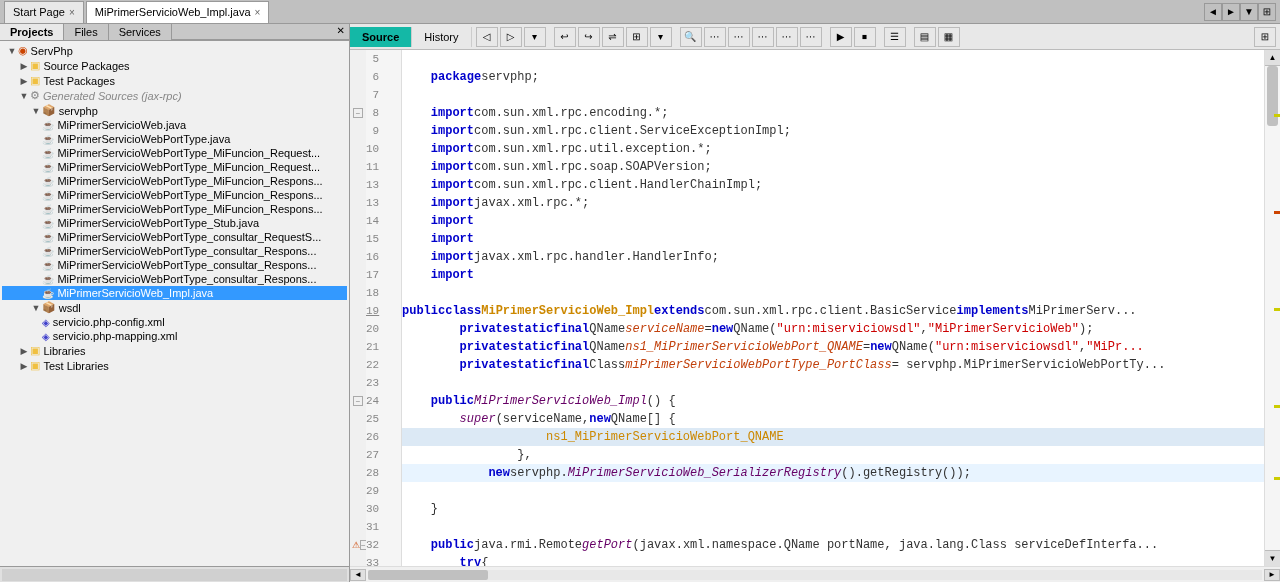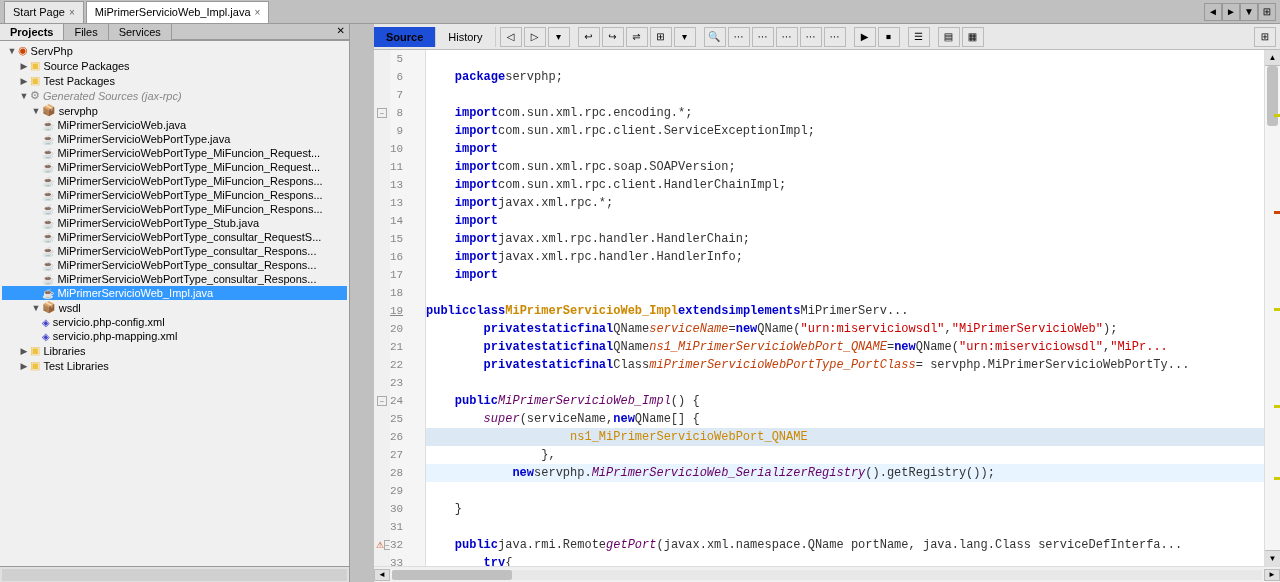--- a/index.html
+++ b/index.html
@@ -9,21 +9,21 @@
 
     
     .top-tabs { display: flex; align-items: center; background: #c0c0c0; border-bottom: 1px solid #999; height: 24px; padding: 0 4px; }
     .top-tab { display: flex; align-items: center; height: 22px; padding: 0 8px; font-size: 11px; background: #e8e8e8; border: 1px solid #999; border-bottom: none; margin-right: 2px; cursor: pointer; gap: 4px; }
     .top-tab.active { background: #fff; }
     .top-tab-close { font-size: 10px; color: #666; cursor: pointer; }
     .tab-spacer { flex: 1; }
     .tab-nav-btn { width: 18px; height: 18px; background: #c0c0c0; border: 1px solid #999; font-size: 10px; cursor: pointer; display: flex; align-items: center; justify-content: center; }
 
     
-    .content-area { display: flex; flex: 1; overflow: hidden; gap: 24px; }
+    .content-area { display: flex; flex: 1; overflow: hidden; }
 
     
     .left-panel { width: 350px; display: flex; flex-direction: column; background: #f0f0f0; border-right: 1px solid #999; }
     .left-panel-tabs { display: flex; background: #c8c8c8; border-bottom: 1px solid #999; }
     .left-tab { padding: 2px 10px; font-size: 11px; cursor: pointer; border-right: 1px solid #999; }
     .left-tab.active { background: #e8e8e8; font-weight: bold; }
     .tree-area { flex: 1; overflow: auto; padding: 2px; }
     .tree-item { display: flex; align-items: center; padding: 1px 0; cursor: pointer; white-space: nowrap; font-size: 11px; }
     .tree-item.selected { background: #3399ff; color: white; }
     .tree-item .indent { display: inline-block; }
@@ -33,21 +33,21 @@
     
     .left-bottom { height: 16px; background: #e0e0e0; border-top: 1px solid #999; display: flex; align-items: center; }
     .hscroll { flex: 1; height: 12px; background: #d0d0d0; margin: 2px; }
 
     
     .right-panel { flex: 1; display: flex; flex-direction: column; background: #fff; }
 
     
     .editor-tabs-bar { display: flex; align-items: center; background: #e8e8e8; border-bottom: 1px solid #bbb; height: 26px; }
     .editor-tab { padding: 4px 12px; font-size: 11px; cursor: pointer; border-right: 1px solid #ccc; }
-    .editor-tab.active { background: #1d4ed8; font-weight: bold; }
+    .editor-tab.active { background: #14b8a6; font-weight: bold; }
     .editor-toolbar { display: flex; align-items: center; gap: 2px; padding: 0 4px; flex: 1; }
     .toolbar-btn { width: 22px; height: 20px; background: #e8e8e8; border: 1px solid #bbb; cursor: pointer; display: flex; align-items: center; justify-content: center; font-size: 10px; }
     .toolbar-separator { width: 4px; }
     .toolbar-end { margin-left: auto; }
     .code-line { height: 18px; display: flex; align-items: center; white-space: nowrap; line-height: 18px; font-size: 12px; }
     .code-line.highlighted { background: #cce8ff; }
     .code-line.highlighted2 { background: #e8f4ff; }
 
     
     .kw { color: #0000cc; font-weight: bold; }
@@ -362,20 +362,21 @@
               <span class="normal"> com.sun.xml.rpc.encoding.*;</span>
             </div>
           <div class="code-line">
               <span class="normal">&nbsp;&nbsp;&nbsp;&nbsp;</span>
               <span class="kw">import</span>
               <span class="normal"> com.sun.xml.rpc.client.ServiceExceptionImpl;</span>
             </div>
           <div class="code-line">
               <span class="normal">&nbsp;&nbsp;&nbsp;&nbsp;</span>
               <span class="kw">import</span>
+              <span class="normal"> com.sun.xml.rpc.util.exception.*;</span>
             </div>
           <div class="code-line">
               <span class="normal">&nbsp;&nbsp;&nbsp;&nbsp;</span>
               <span class="kw">import</span>
               <span class="normal"> com.sun.xml.rpc.soap.SOAPVersion;</span>
             </div>
           <div class="code-line">
               <span class="normal">&nbsp;&nbsp;&nbsp;&nbsp;</span>
               <span class="kw">import</span>
               <span class="normal"> com.sun.xml.rpc.client.HandlerChainImpl;</span>
@@ -385,40 +386,40 @@
               <span class="kw">import</span>
               <span class="normal"> javax.xml.rpc.*;</span>
             </div>
           <div class="code-line">
               <span class="normal">&nbsp;&nbsp;&nbsp;&nbsp;</span>
               <span class="kw">import</span>
             </div>
           <div class="code-line">
               <span class="normal">&nbsp;&nbsp;&nbsp;&nbsp;</span>
               <span class="kw">import</span>
-              <span class="normal"> javax.xml.rpc.handler.HandlerChain;</span>
             </div>
           <div class="code-line">
               <span class="normal">&nbsp;&nbsp;&nbsp;&nbsp;</span>
               <span class="kw">import</span>
               <span class="normal"> javax.xml.rpc.handler.HandlerInfo;</span>
             </div>
           <div class="code-line">
               <span class="normal">&nbsp;&nbsp;&nbsp;&nbsp;</span>
               <span class="kw">import</span>
             </div>
           <div class="code-line">&nbsp;</div>
           <div class="code-line">
               <span class="kw">public</span>
               <span class="normal"> </span>
               <span class="kw">class</span>
               <span class="normal"> </span>
               <span class="kw2">MiPrimerServicioWeb_Impl</span>
               <span class="normal"> </span>
               <span class="kw">extends</span>
+              <span class="normal"> com.sun.xml.rpc.client.BasicService </span>
               <span class="kw">implements</span>
               <span class="normal"> MiPrimerServ...</span>
             </div>
           <div class="code-line">
               <span class="normal">&nbsp;&nbsp;&nbsp;&nbsp;&nbsp;&nbsp;&nbsp;&nbsp;</span>
               <span class="kw">private</span>
               <span class="normal"> </span>
               <span class="kw">static</span>
               <span class="normal"> </span>
               <span class="kw">final</span>

